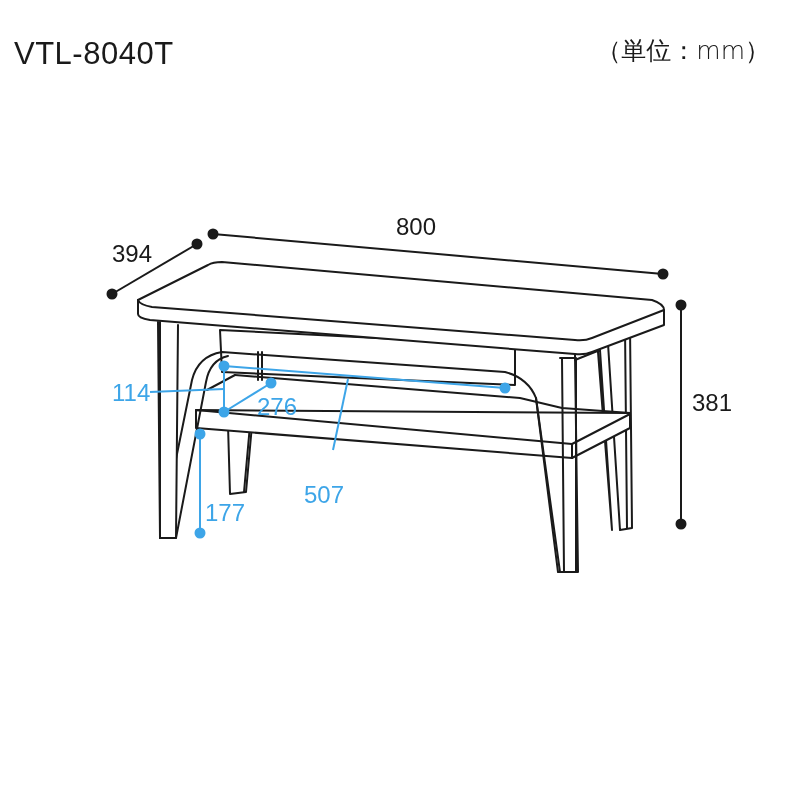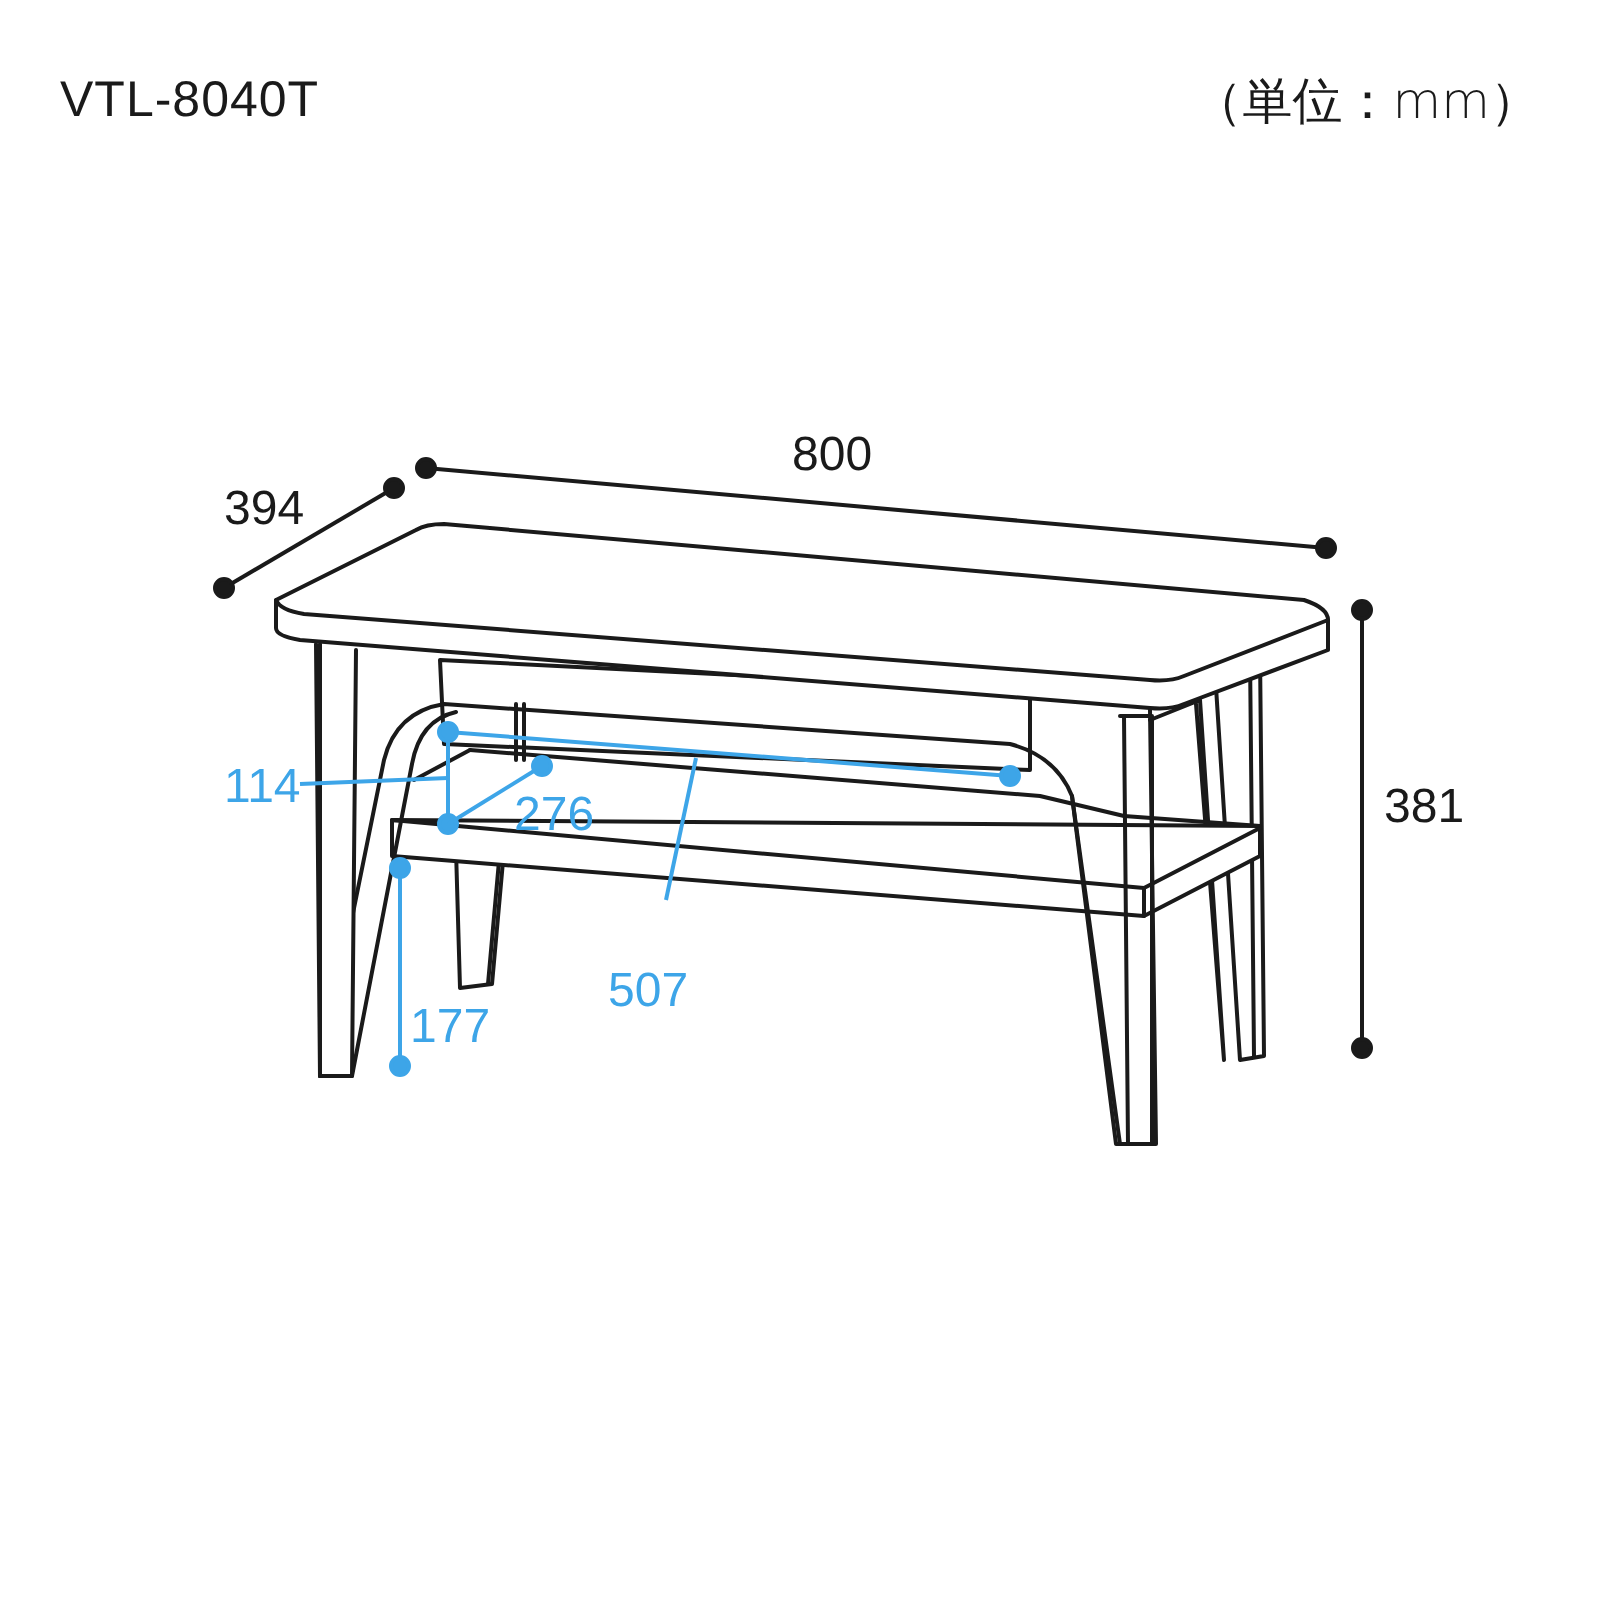--- a/index.html
+++ b/index.html
@@ -1,17 +1,17 @@
 <!DOCTYPE html>
 <html><head>
 <meta charset="utf-8">
 <style>
   html, body { margin: 0; padding: 0; background: #ffffff; }
   body { width: 800px; height: 800px; position: relative; overflow: hidden; font-family: "Liberation Sans", "DejaVu Sans", sans-serif; }
-  .model { position: absolute; left: 30px; top: 36px; font-size: 25px; color: #1a1a1a; letter-spacing: 0.5px; font-weight: 300; }
+  .model { position: absolute; left: 14px; top: 36px; font-size: 31px; color: #1a1a1a; letter-spacing: 0.5px; font-weight: 300; }
   .unit { position: absolute; right: 30px; top: 34px; font-size: 25px; color: #1a1a1a; font-family: "DejaVu Sans", sans-serif; font-weight: 300; margin-left: 37px; }
   svg { position: absolute; left: 0; top: 0; }
   .dim { font-family: "Liberation Sans", "DejaVu Sans", sans-serif; font-size: 24px; }
   .dim-black { fill: #1a1a1a; }
   .dim-blue { fill: #3da5e8; }
 </style>
 </head>
 <body>
 
 <div class="model">VTL-8040T</div>

